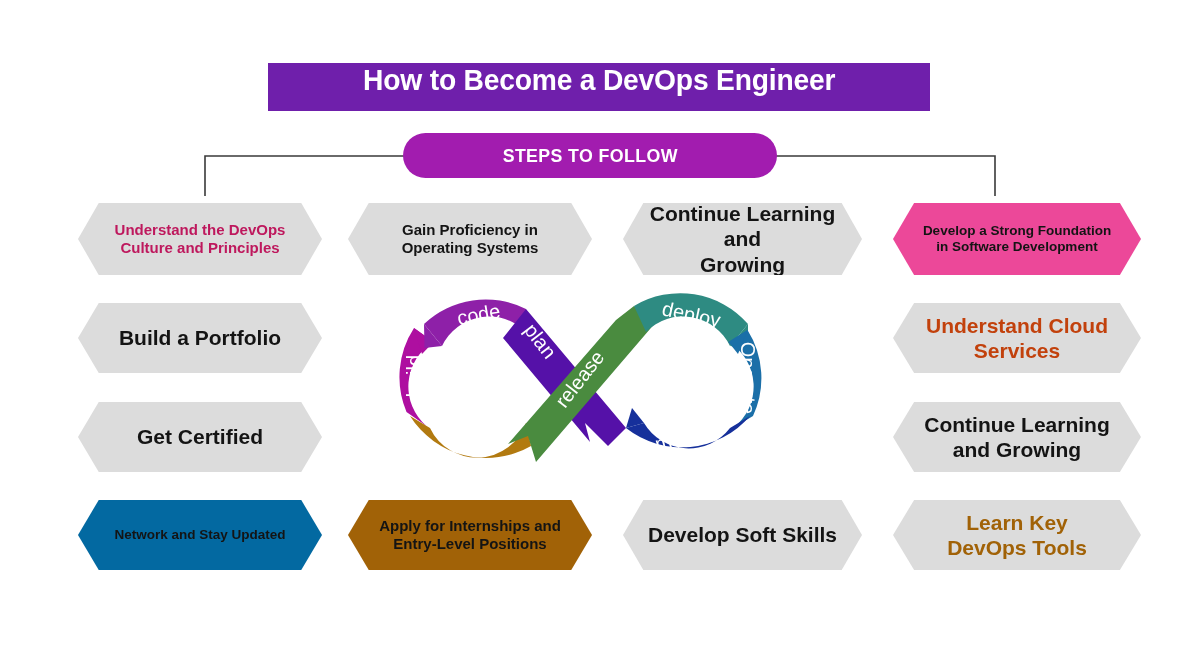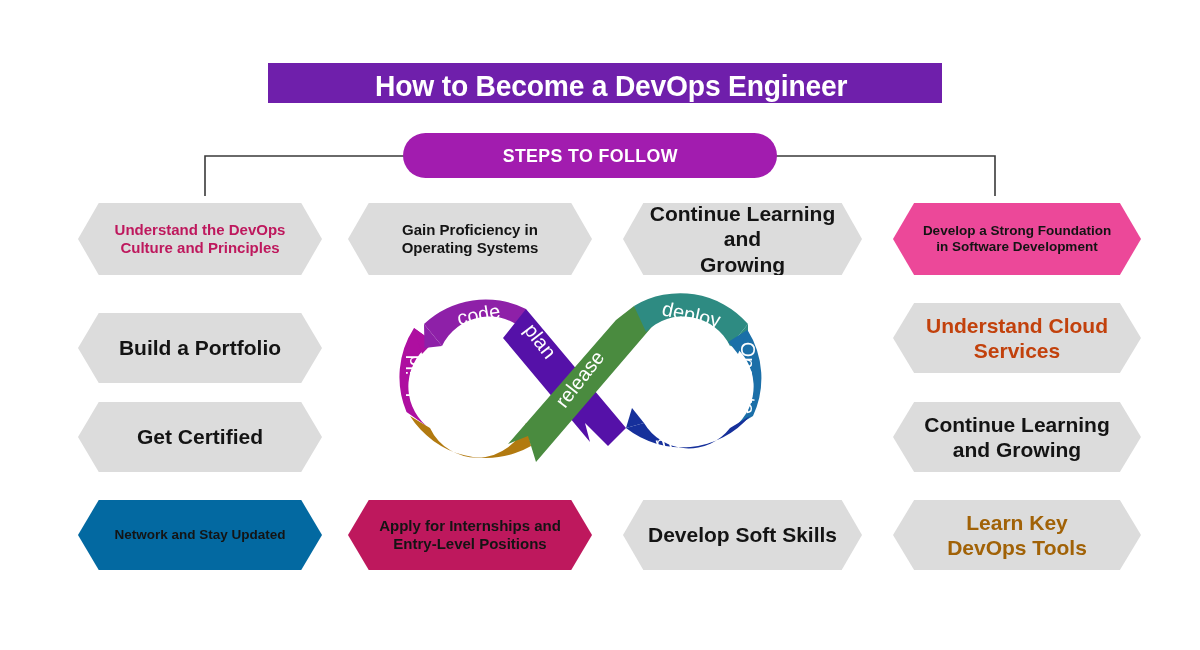--- a/index.html
+++ b/index.html
@@ -22,26 +22,25 @@
     width: 1200px;
     height: 650px;
   }
 
   
   #title-banner {
     position: absolute;
     left: 268px;
     top: 63px;
     width: 662px;
-    height: 40px;
+    height: 48px;
     background: #6F1FAB;
     display: flex;
-    align-items: flex-end;
+    align-items: flex-start;
     justify-content: center;
-    padding-left: 12px;
   }
   #title-banner .title-text {
     color: #ffffff;
     font-family: "Liberation Sans Narrow", "Liberation Sans", sans-serif;
     font-size: 30px;
     font-weight: bold;
     letter-spacing: -0.2px;
     transform: scaleX(0.94);
     white-space: nowrap;
   }
@@ -143,40 +142,40 @@
   </div>
   <div class="hex sz-lg" style="left: 623px; top: 203px; width: 239px; height: 72px; background: rgb(220, 220, 220);">
     <span class="hex-label" style="color: rgb(20, 20, 20);">Continue Learning and
 Growing</span>
   </div>
   <div class="hex sz-sm" style="left: 893px; top: 203px; width: 248px; height: 72px; background: #ec4899;">
     <span class="hex-label" style="color: rgb(20, 20, 20);">Develop a Strong Foundation
 in Software Development</span>
   </div>
 
-  <div class="hex sz-lg" style="left: 78px; top: 313px; width: 244px; height: 70px; background: rgb(220, 220, 220);">
+  <div class="hex sz-lg" style="left: 78px; top: 303px; width: 244px; height: 70px; background: rgb(220, 220, 220);">
     <span class="hex-label" style="color: rgb(20, 20, 20);">Build a Portfolio</span>
   </div>
   <div class="hex sz-lg" style="left: 893px; top: 303px; width: 248px; height: 70px; background: rgb(220, 220, 220);">
     <span class="hex-label" style="color: #c2410c;">Understand Cloud
 Services</span>
   </div>
 
   <div class="hex sz-lg" style="left: 78px; top: 402px; width: 244px; height: 70px; background: rgb(220, 220, 220);">
     <span class="hex-label" style="color: rgb(20, 20, 20);">Get Certified</span>
   </div>
   <div class="hex sz-lg" style="left: 893px; top: 402px; width: 248px; height: 70px; background: rgb(220, 220, 220);">
     <span class="hex-label" style="color: rgb(20, 20, 20);">Continue Learning
 and Growing</span>
   </div>
 
   <div class="hex sz-sm" style="left: 78px; top: 500px; width: 244px; height: 70px; background: #0369a1;">
     <span class="hex-label" style="color: rgb(20, 20, 20);">Network and Stay Updated</span>
   </div>
-  <div class="hex sz-md" style="left: 348px; top: 500px; width: 244px; height: 70px; background: #be185d;">
+  <div class="hex sz-md" style="left: 348px; top: 500px; width: 244px; height: 70px; background: #a16207;">
     <span class="hex-label" style="color: rgb(20, 20, 20);">Apply for Internships and
 Entry-Level Positions</span>
   </div>
   <div class="hex sz-lg" style="left: 623px; top: 500px; width: 239px; height: 70px; background: rgb(220, 220, 220);">
     <span class="hex-label" style="color: rgb(20, 20, 20);">Develop Soft Skills</span>
   </div>
   <div class="hex sz-lg" style="left: 893px; top: 500px; width: 248px; height: 70px; background: rgb(220, 220, 220);">
     <span class="hex-label" style="color: #a16207;">Learn Key
 DevOps Tools</span>
   </div>

